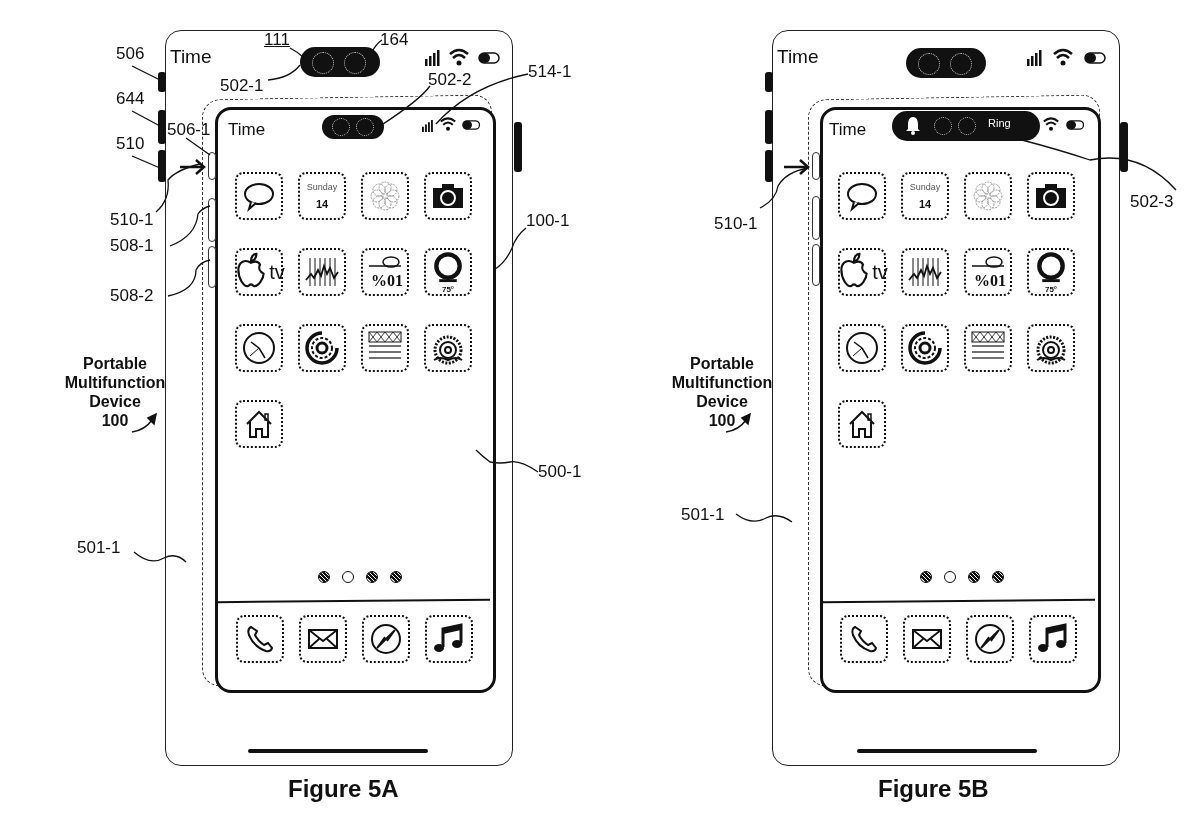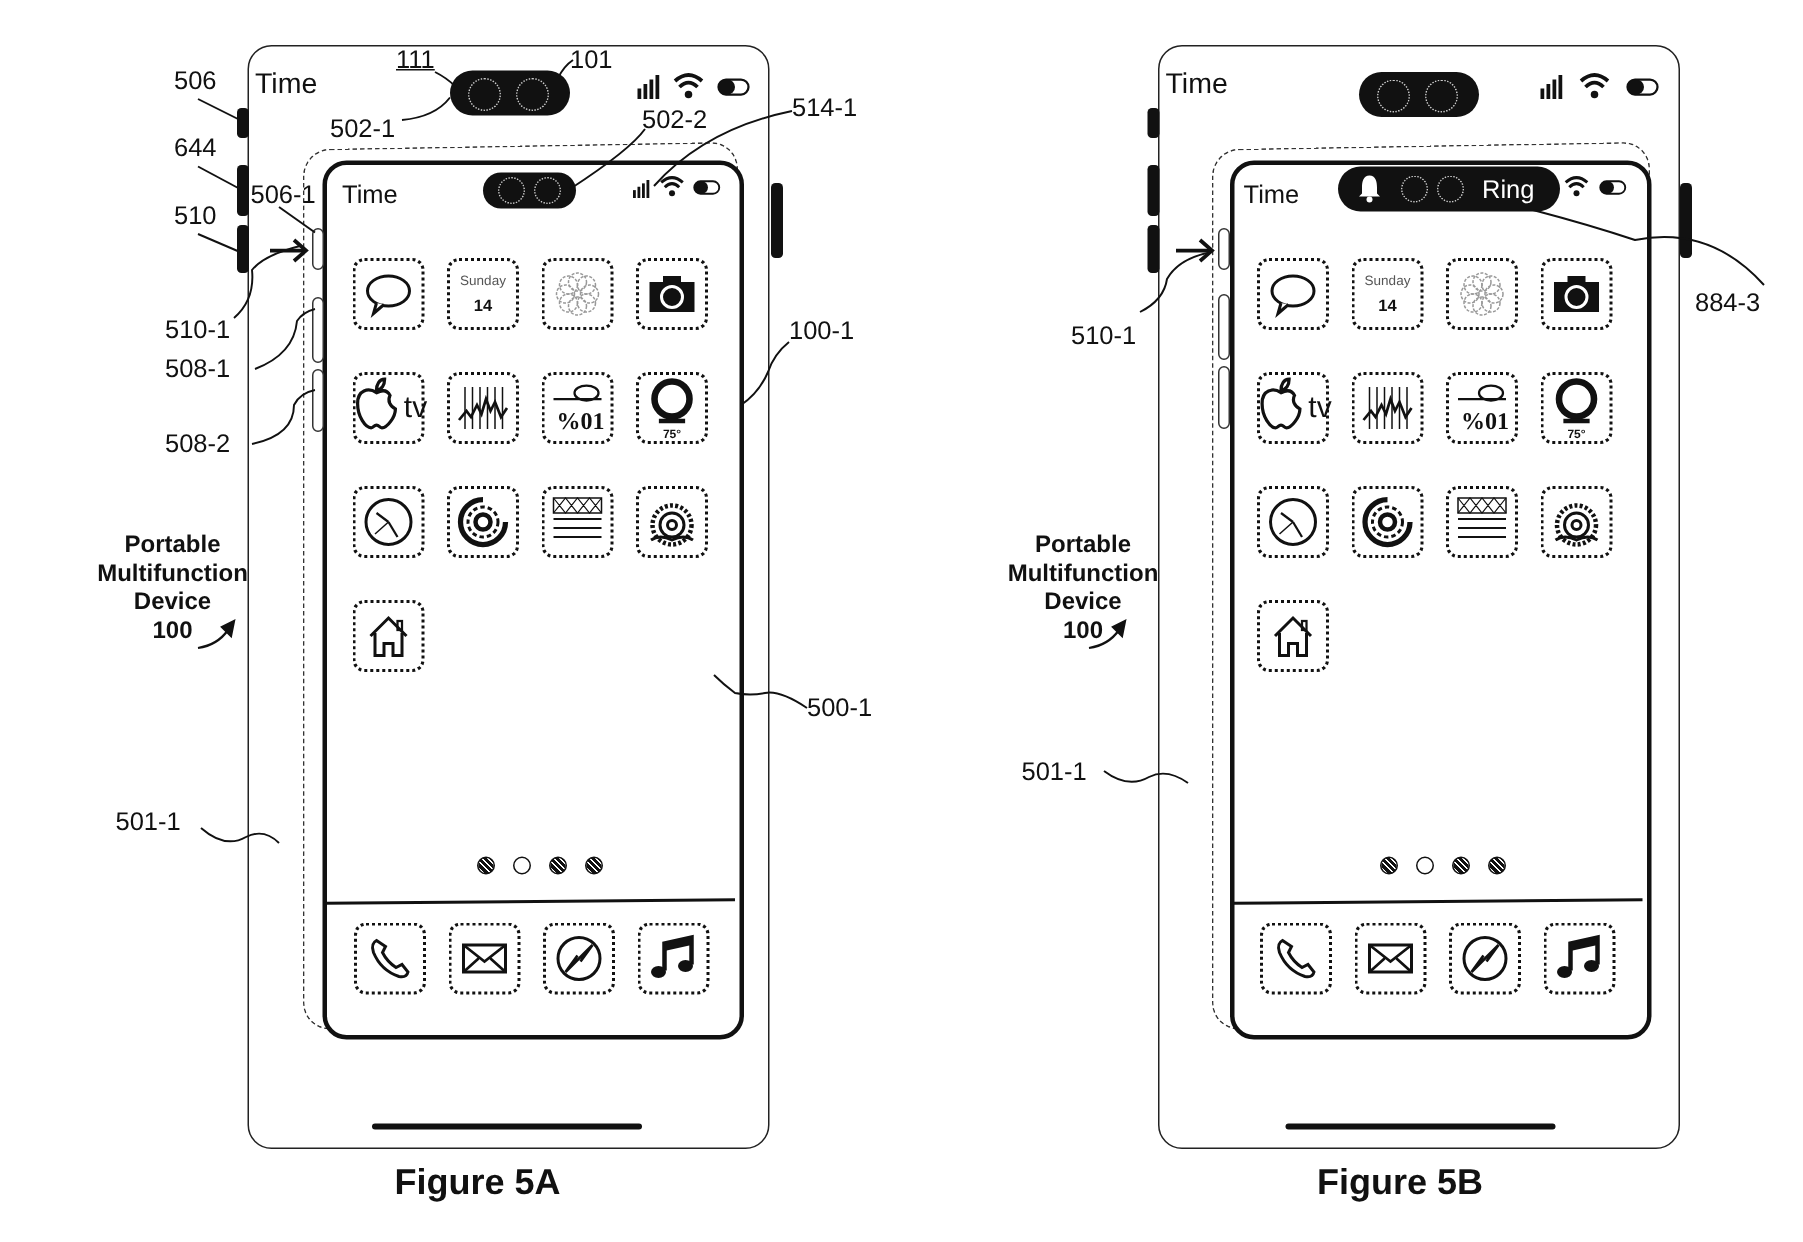--- a/index.html
+++ b/index.html
@@ -123,21 +123,21 @@
   <div class="inner-btn" style="left:812px;top:244px;height:40px;"></div>
 
   <span class="status-time" style="left:829px;top:120px;font-size:17px;">Time</span>
   <div class="island" style="left:892px;top:111px;width:148px;height:30px;">
     <svg class="abs" style="left:12px;top:5px;" width="18" height="20" viewBox="0 0 18 20">
         <path d="M9 1 C5 1 4 5 4 9 L4 13 L2 15 L16 15 L14 13 L14 9 C14 5 13 1 9 1Z" fill="#fff"></path>
         <circle cx="9" cy="17" r="2" fill="#fff"></circle>
       </svg>
     <div class="cam" style="left:42px;width:16px;height:16px;top:6px;"></div>
     <div class="cam" style="left:66px;width:16px;height:16px;top:6px;"></div>
-    <span class="abs" style="left:96px;top:6px;color:#fff;font-size:17px;">Ring</span>
+    <span class="abs" style="left:96px;top:6px;color:#fff;font-size:11px;">Ring</span>
   </div>
   <svg class="abs" style="left:1042px;top:116px;" width="18" height="16" viewBox="0 0 22 20">
       <path d="M2 7 Q11 -1 20 7" stroke="#111" stroke-width="2.5" fill="none"></path>
       <path d="M5 11 Q11 5 17 11" stroke="#111" stroke-width="2.5" fill="none"></path>
       <circle cx="11" cy="16" r="2.5" fill="#111"></circle>
     </svg>
   <svg class="abs" style="left:1066px;top:120px;" width="20" height="10" viewBox="0 0 24 12">
       <rect x="1" y="1" width="20" height="10" rx="5" fill="#fff" stroke="#111" stroke-width="1.5"></rect>
       <rect x="1" y="1" width="11" height="10" rx="5" fill="#111"></rect>
     </svg>
@@ -427,54 +427,54 @@
         <path d="M12 8 L30 4 L30 9 L12 13 Z" fill="#111"></path>
         <ellipse cx="8" cy="27" rx="5" ry="4" fill="#111"></ellipse>
         <ellipse cx="26" cy="23" rx="5" ry="4" fill="#111"></ellipse>
       </svg>
     </div>
   </div>
 
 <div class="home-bar" style="left:248px;top:749px;width:180px;"></div>
 <div class="home-bar" style="left:857px;top:749px;width:180px;"></div>
 
-<span class="fig-caption" style="left:263px;top:775px;">Figure 5A</span>
+<span class="fig-caption" style="left:288px;top:775px;">Figure 5A</span>
 <span class="fig-caption" style="left:878px;top:775px;">Figure 5B</span>
 
 <div class="abs bold" style="left:55px;top:354px;width:120px;text-align:center;font-size:16px;line-height:19px;">
   <div>Portable</div>
   <div>Multifunction</div>
   <div>Device</div>
   <div>100</div>
 </div>
 <div class="abs bold" style="left:662px;top:354px;width:120px;text-align:center;font-size:16px;line-height:19px;">
   <div>Portable</div>
   <div>Multifunction</div>
   <div>Device</div>
   <div>100</div>
 </div>
 
 <span class="lbl" style="left:116px;top:44px;">506</span>
 <span class="lbl" style="left:116px;top:89px;">644</span>
 <span class="lbl" style="left:116px;top:134px;">510</span>
 <span class="lbl" style="left:264px;top:30px;text-decoration:underline;">111</span>
-<span class="lbl" style="left:380px;top:30px;">101</span>
+<span class="lbl" style="left:380px;top:30px;">164</span>
 <span class="lbl" style="left:220px;top:76px;">502-1</span>
 <span class="lbl" style="left:428px;top:70px;">502-2</span>
 <span class="lbl" style="left:528px;top:62px;">514-1</span>
 <span class="lbl" style="left:167px;top:120px;">506-1</span>
 <span class="lbl" style="left:110px;top:210px;">510-1</span>
 <span class="lbl" style="left:110px;top:236px;">508-1</span>
 <span class="lbl" style="left:110px;top:286px;">508-2</span>
 <span class="lbl" style="left:526px;top:211px;">100-1</span>
 <span class="lbl" style="left:538px;top:462px;">500-1</span>
 <span class="lbl" style="left:77px;top:538px;">501-1</span>
 
 <span class="lbl" style="left:714px;top:214px;">510-1</span>
-<span class="lbl" style="left:1130px;top:192px;">884-3</span>
+<span class="lbl" style="left:1130px;top:192px;">502-3</span>
 <span class="lbl" style="left:681px;top:505px;">501-1</span>
 
 <svg class="overlay" viewBox="0 0 1202 828">
   <g stroke="#111" stroke-width="1.3" fill="none">
     <path d="M132 66 L160 80"></path>
     <path d="M132 111 L160 126"></path>
     <path d="M132 156 L160 168"></path>
     <path d="M290 48 Q298 52 304 58"></path>
     <path d="M382 40 Q376 44 372 52"></path>
     <path d="M268 80 Q290 78 300 65"></path>

